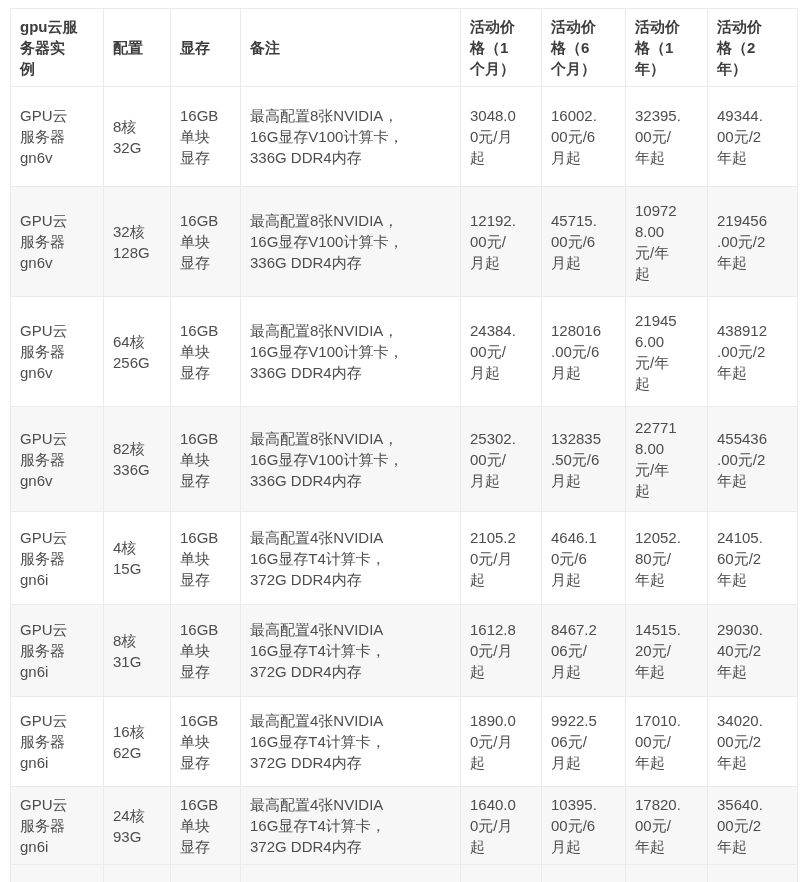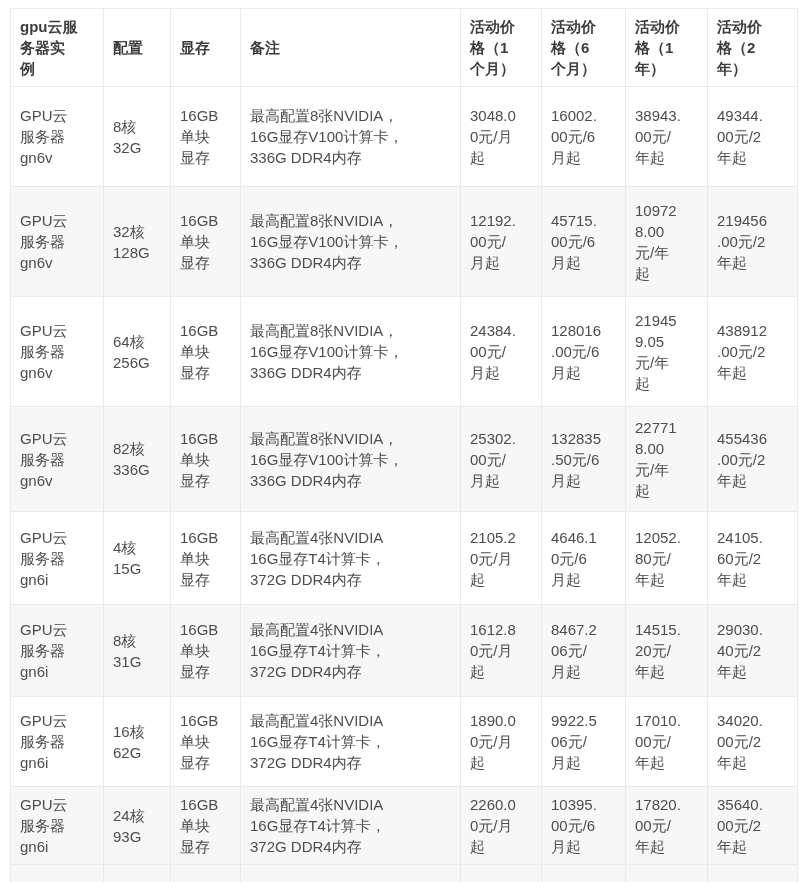--- a/index.html
+++ b/index.html
@@ -95,21 +95,21 @@
 显存</td>
       <td>最高配置8张NVIDIA，
 16G显存V100计算卡，
 336G DDR4内存</td>
       <td>3048.0
 0元/月
 起</td>
       <td>16002.
 00元/6
 月起</td>
-      <td>38943.
+      <td>32395.
 00元/
 年起</td>
       <td>49344.
 00元/2
 年起</td>
     </tr>
     <tr class="alt" style="height:110px">
       <td>GPU云
 服务器
 gn6v</td>
@@ -147,21 +147,21 @@
       <td>最高配置8张NVIDIA，
 16G显存V100计算卡，
 336G DDR4内存</td>
       <td>24384.
 00元/
 月起</td>
       <td>128016
 .00元/6
 月起</td>
       <td>21945
-9.05
+6.00
 元/年
 起</td>
       <td>438912
 .00元/2
 年起</td>
     </tr>
     <tr class="alt" style="height:105px">
       <td>GPU云
 服务器
 gn6v</td>
@@ -267,21 +267,21 @@
 服务器
 gn6i</td>
       <td>24核
 93G</td>
       <td>16GB
 单块
 显存</td>
       <td>最高配置4张NVIDIA
 16G显存T4计算卡，
 372G DDR4内存</td>
-      <td>2260.0
+      <td>1640.0
 0元/月
 起</td>
       <td>10395.
 00元/6
 月起</td>
       <td>17820.
 00元/
 年起</td>
       <td>35640.
 00元/2

